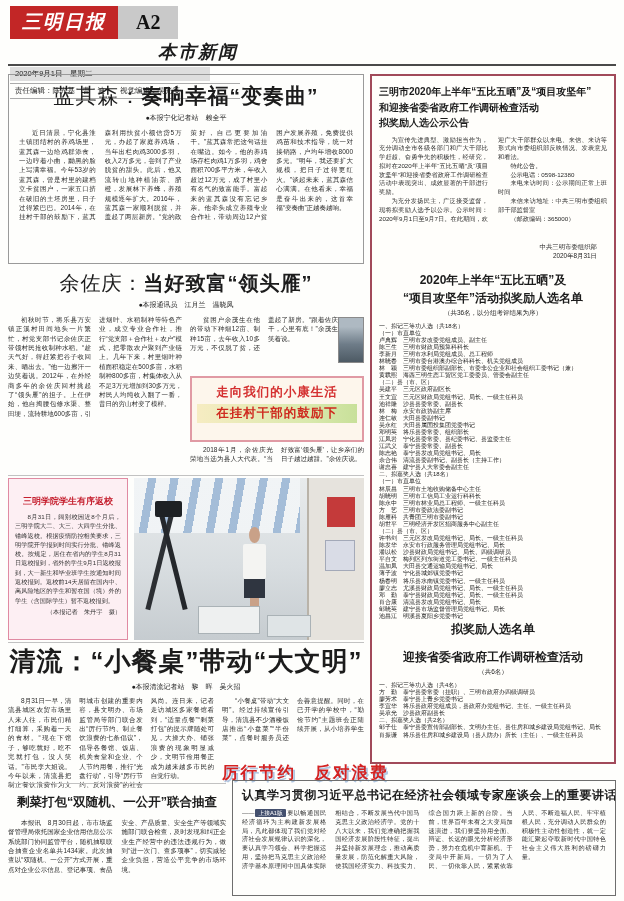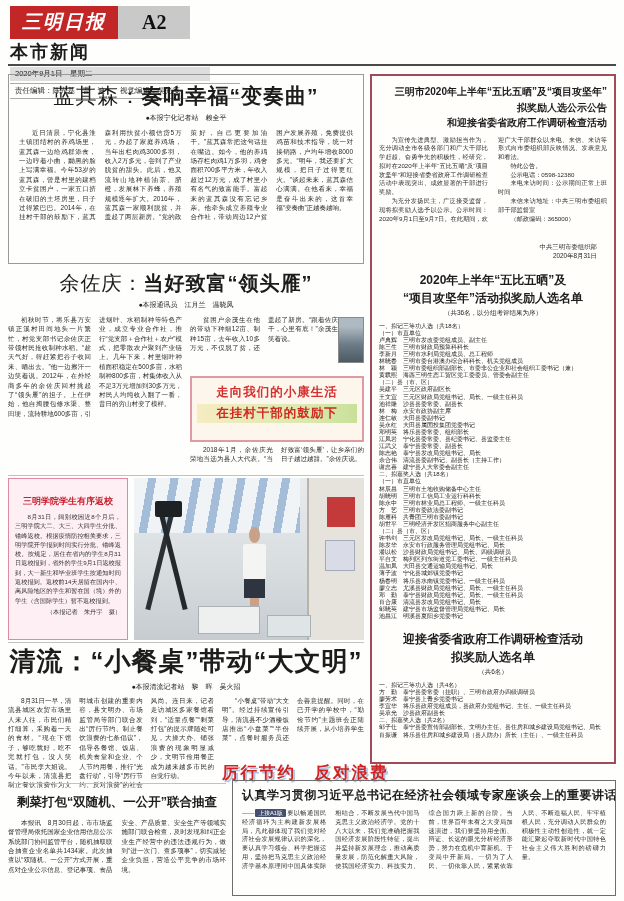--- a/index.html
+++ b/index.html
@@ -4,22 +4,22 @@
 <style>
   html,body{margin:0;padding:0;background:#efefec;}
   #page{position:relative;width:624px;height:901px;background:#fefefc;margin:0 auto;
         font-family:"Liberation Sans","DejaVu Sans",sans-serif;color:#1c1c1c;overflow:hidden;}
   
   .mast{position:absolute;left:10px;top:6px;width:230px;}
   .mast-row{display:flex;align-items:stretch;font-family:Liberation Serif, serif;}
   .paper-box{background:#c22626;color:#fff;font-weight:700;font-style:italic;
              font-size:19px;letter-spacing:2px;padding:3px 12px 4px;white-space:nowrap;}
   .pageno{background:#c9c9c9;color:#111;font-weight:900;font-size:20px;
-          padding:2px 24px;display:flex;align-items:center;}
-  .section{font-size:18px;font-weight:900;margin:1px 2px 0 0;letter-spacing:2px;}
+          padding:2px 18px;display:flex;align-items:center;}
+  .section{font-size:18px;font-weight:900;text-align:right;margin:1px 2px 0 0;letter-spacing:2px;font-style:italic;}
   .datebar{margin-top:3px;background:#dedede;font-size:7.5px;padding:2px 5px;width:190px;}
   .editbar{margin-top:2px;border-top:1px solid #aaa;border-bottom:1px solid #aaa;
            font-size:7.5px;padding:2px 5px;width:220px;}
   .headrule{position:absolute;left:8px;top:64px;width:608px;border-top:2.5px solid #4a4a4a;}
   
   .hl{text-align:center;white-space:nowrap;letter-spacing:1px;}
   .hl .pfx{font-weight:500;}
   .hl .main{font-weight:900;}
   .byline{text-align:center;font-size:7px;color:#222;margin-top:3px;}
   .bsm{font-size:6.5px;line-height:1.44;text-align:justify;color:#2a2a2a;text-indent:2em;overflow:hidden;}
@@ -72,21 +72,21 @@
   .qing .hl{font-size:26px;}
   .qing .body{display:flex;margin-top:4px;}
   .qing .ql{width:59%;height:96px;column-count:3;column-gap:8px;padding-right:4px;box-sizing:border-box;}
   .qing .qr{width:41%;box-sizing:border-box;padding-left:4px;}
   .qing .qrt{height:56px;column-count:2;column-gap:8px;}
   .slogan{margin-top:10px;text-align:center;font-size:16.5px;font-weight:900;color:#d42222;
           letter-spacing:2px;white-space:nowrap;text-shadow:2px 2px 0 rgba(110,150,200,.55);}
   
   .rightbox{position:absolute;left:370px;top:74px;width:246px;height:690px;box-sizing:border-box;
             border:2px solid #a14a5a;padding:8px 7px;overflow:hidden;background:#fffefb;}
-  .ntitle{font-size:10px;font-weight:900;text-align:right;line-height:1.55;white-space:nowrap;margin-left:11px;}
+  .ntitle{font-size:10px;font-weight:900;text-align:left;line-height:1.55;white-space:nowrap;}
   .annbody{margin-top:5px;column-count:2;column-gap:10px;height:104px;overflow:hidden;}
   .annp{margin:0;font-size:6.2px;line-height:1.42;text-align:justify;text-indent:2em;color:#2a2a2a;}
   .sig{font-size:6.4px;text-align:right;padding-right:10px;line-height:1.5;margin-top:2px;}
   .ltitle{margin-top:10px;font-size:12px;font-weight:900;text-align:center;line-height:1.5;white-space:nowrap;}
   .lsub{font-size:6.5px;text-align:center;margin-top:2px;color:#222;}
   .namelist{margin-top:5px;}
   .nrow{font-size:6px;line-height:1.18;color:#222;padding-left:3.9em;text-indent:-3.9em;text-align:justify;}
   
   .botL{position:absolute;left:8px;top:788px;width:218px;height:106px;}
   .botL .t{font-size:12.5px;font-weight:900;text-align:center;white-space:nowrap;margin-top:6px;}
@@ -180,22 +180,22 @@
       <div class="ql bsm">8月31日一早，清流县城区农贸市场里人来人往，市民们精打细算，采购着一天的食材。“现在下馆子，够吃就好，吃不完就打包，没人笑话。”市民李大姐说。今年以来，清流县把制止餐饮浪费作为文明城市创建的重要内容，县文明办、市场监管局等部门联合发出“厉行节约、制止餐饮浪费的七条倡议”，倡导各餐馆、饭店、机关食堂和企业、个人节约用餐，推行“光盘行动”，引导“厉行节约、反对浪费”的社会风尚。连日来，记者走访城区多家餐馆看到，“适量点餐”“剩菜打包”的提示牌随处可见，大操大办、铺张浪费的现象明显减少，文明节俭用餐正成为越来越多市民的自觉行动。</div>
       <div class="qr">
         <div class="qrt bsm">“小餐桌”带动“大文明”。经过持续宣传引导，清流县不少酒楼饭店推出“小盘菜”“半份菜”，点餐时服务员还会善意提醒。同时，在已开学的学校中，“勤俭节约”主题班会正陆续开展，从小培养学生良好的饮食习惯和节约意识。</div>
         <div class="slogan">厉行节约　反对浪费</div>
       </div>
     </div>
   </div>
 
   <div class="rightbox">
     <div class="ntitle">三明市2020年上半年“五比五晒”及“项目攻坚年”</div>
+    <div class="ntitle">和迎接省委省政府工作调研检查活动</div>
     <div class="ntitle">拟奖励人选公示公告</div>
-    <div class="ntitle">和迎接省委省政府工作调研检查活动</div>
     <div class="annbody">
         <p class="annp">为宣传先进典型、激励担当作为，充分调动全市各级各部门和广大干部比学赶超、奋勇争先的积极性，经研究，拟对在2020年上半年“五比五晒”及“项目攻坚年”和迎接省委省政府工作调研检查活动中表现突出、成效显著的干部进行奖励。</p>
         <p class="annp">为充分发扬民主，广泛接受监督，现将拟奖励人选予以公示。公示时间：2020年9月1日至9月7日。在此期间，欢迎广大干部群众以来电、来信、来访等形式向市委组织部反映情况、发表意见和看法。</p>
         <p class="annp">特此公告。</p>
         <p class="annp">公示电话：0598-12380</p>
         <p class="annp">来电来访时间：公示期间正常上班时间</p>
         <p class="annp">来信来访地址：中共三明市委组织部干部监督室</p>
         <p class="annp">（邮政编码：365000）</p>
       </div>
     <div class="sig">
@@ -244,22 +244,22 @@
         <div class="nrow">温加凤　大田县交通运输局党组书记、局长</div>
         <div class="nrow">薄子波　宁化县城郊镇党委书记</div>
         <div class="nrow">杨春明　将乐县水南镇党委书记、一级主任科员</div>
         <div class="nrow">廖立志　尤溪县财政局党组书记、局长、一级主任科员</div>
         <div class="nrow">邓　勤　泰宁县财政局党组书记、局长、一级主任科员</div>
         <div class="nrow">肖合康　清流县发改局党组书记、局长</div>
         <div class="nrow">邹晓英　建宁县市场监督管理局党组书记、局长</div>
         <div class="nrow">池昌江　明溪县夏阳乡党委书记</div>
       </div>
 
+    <div class="ltitle" style="margin-top:0;">拟奖励人选名单</div>
     <div class="ltitle">迎接省委省政府工作调研检查活动</div>
-    <div class="ltitle" style="margin-top:0;">拟奖励人选名单</div>
     <div class="lsub">（共6名）</div>
     <div class="namelist">
         <div class="nrow">一、拟记三等功人选（共4名）</div>
         <div class="nrow">方　勤　泰宁县委常委（挂职）、三明市政府办四级调研员</div>
         <div class="nrow">廖芳术　泰宁县上青乡党委书记</div>
         <div class="nrow">李宜华　将乐县政府党组成员，县政府办党组书记、主任、一级主任科员</div>
         <div class="nrow">吴承光　沙县政府副县长</div>
         <div class="nrow">二、拟嘉奖人选（共2名）</div>
         <div class="nrow">邹子仕　泰宁县委宣传部副部长、文明办主任、县住房和城乡建设局党组书记、局长</div>
         <div class="nrow">肖振谦　将乐县住房和城乡建设局（县人防办）所长（主任）、一级主任科员</div>

